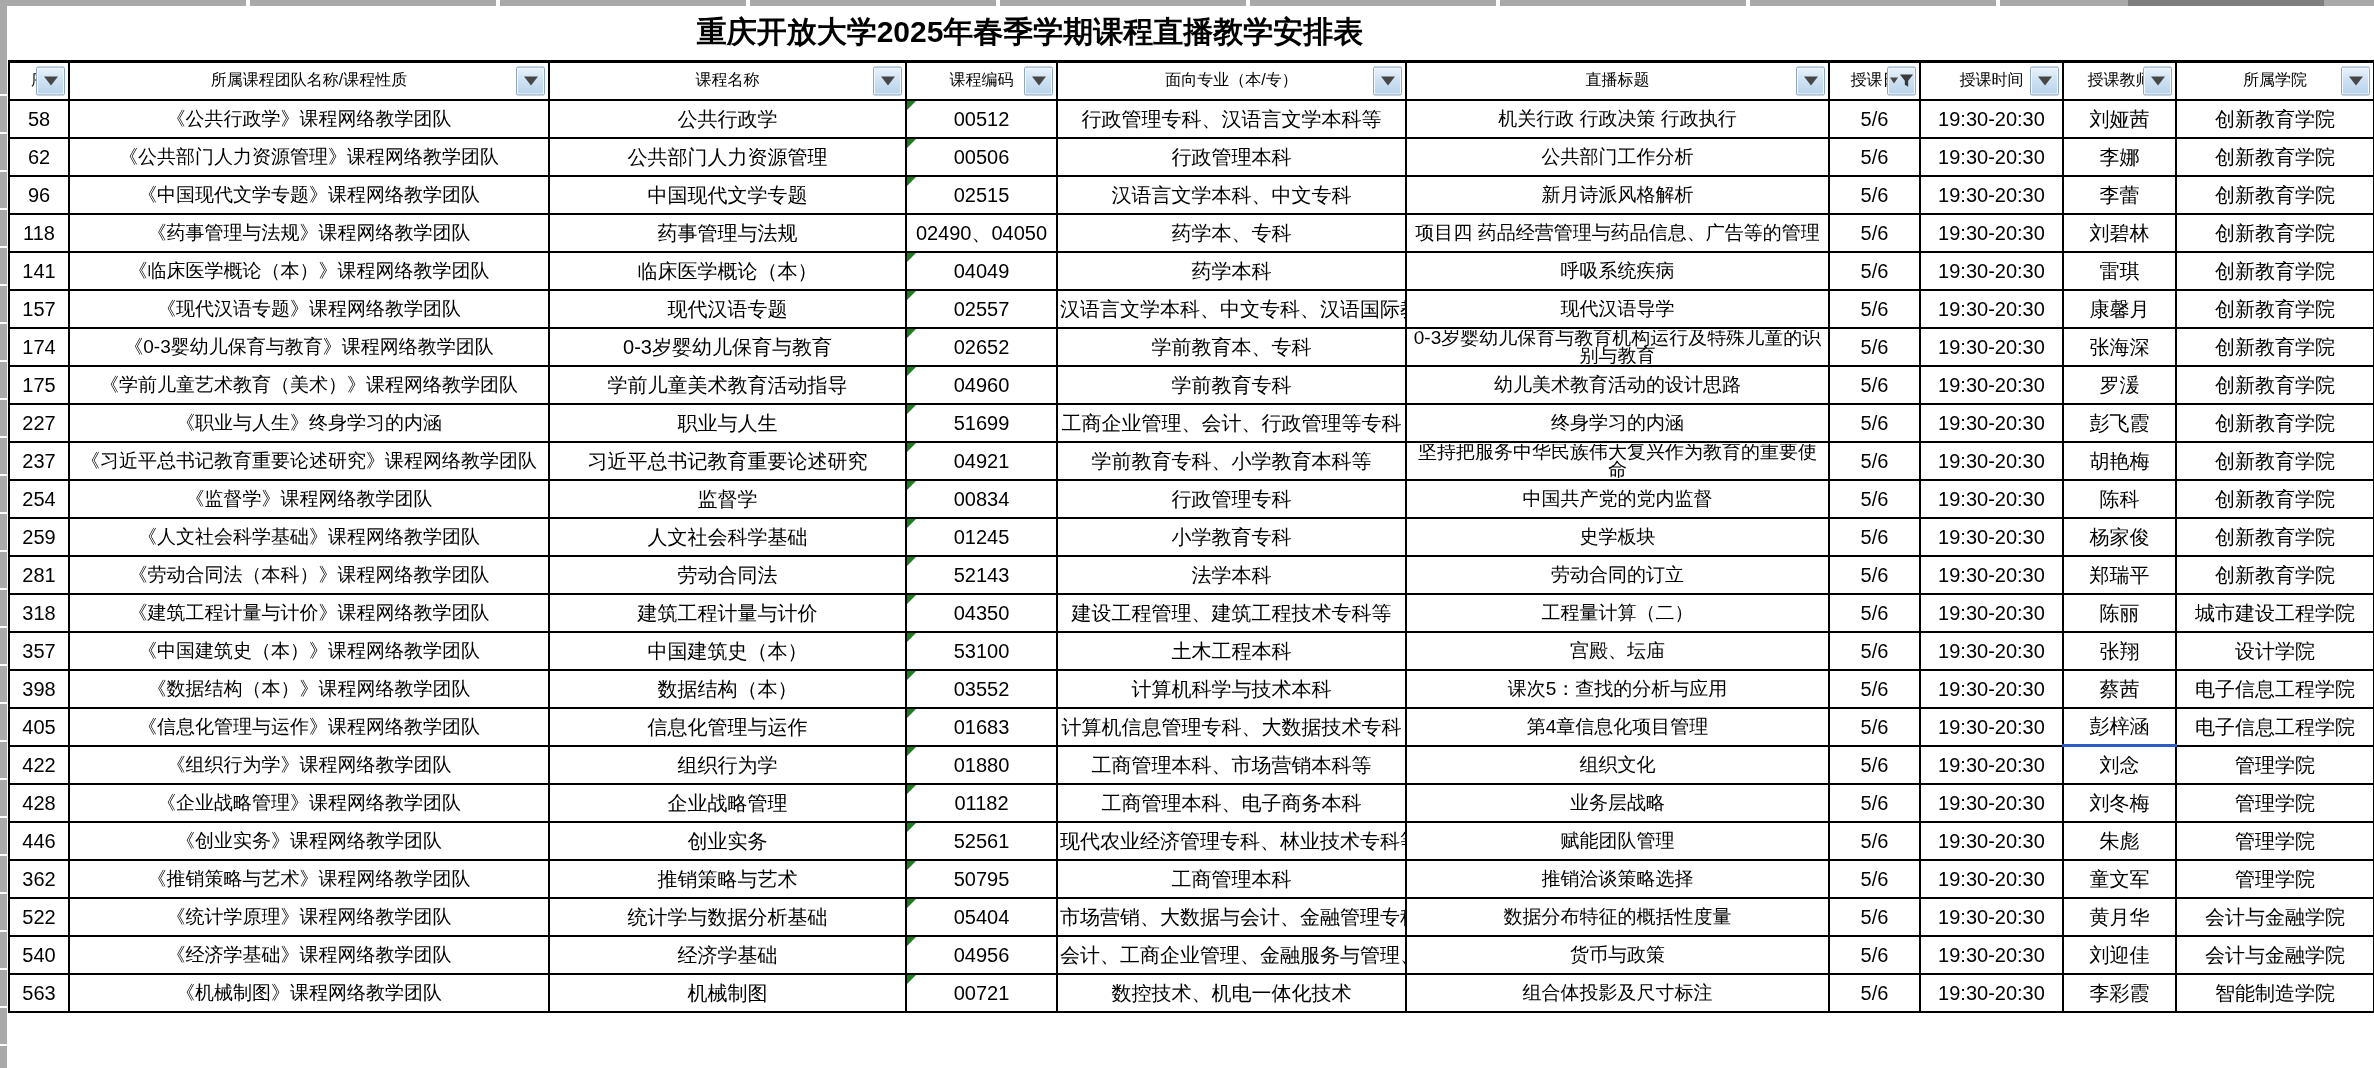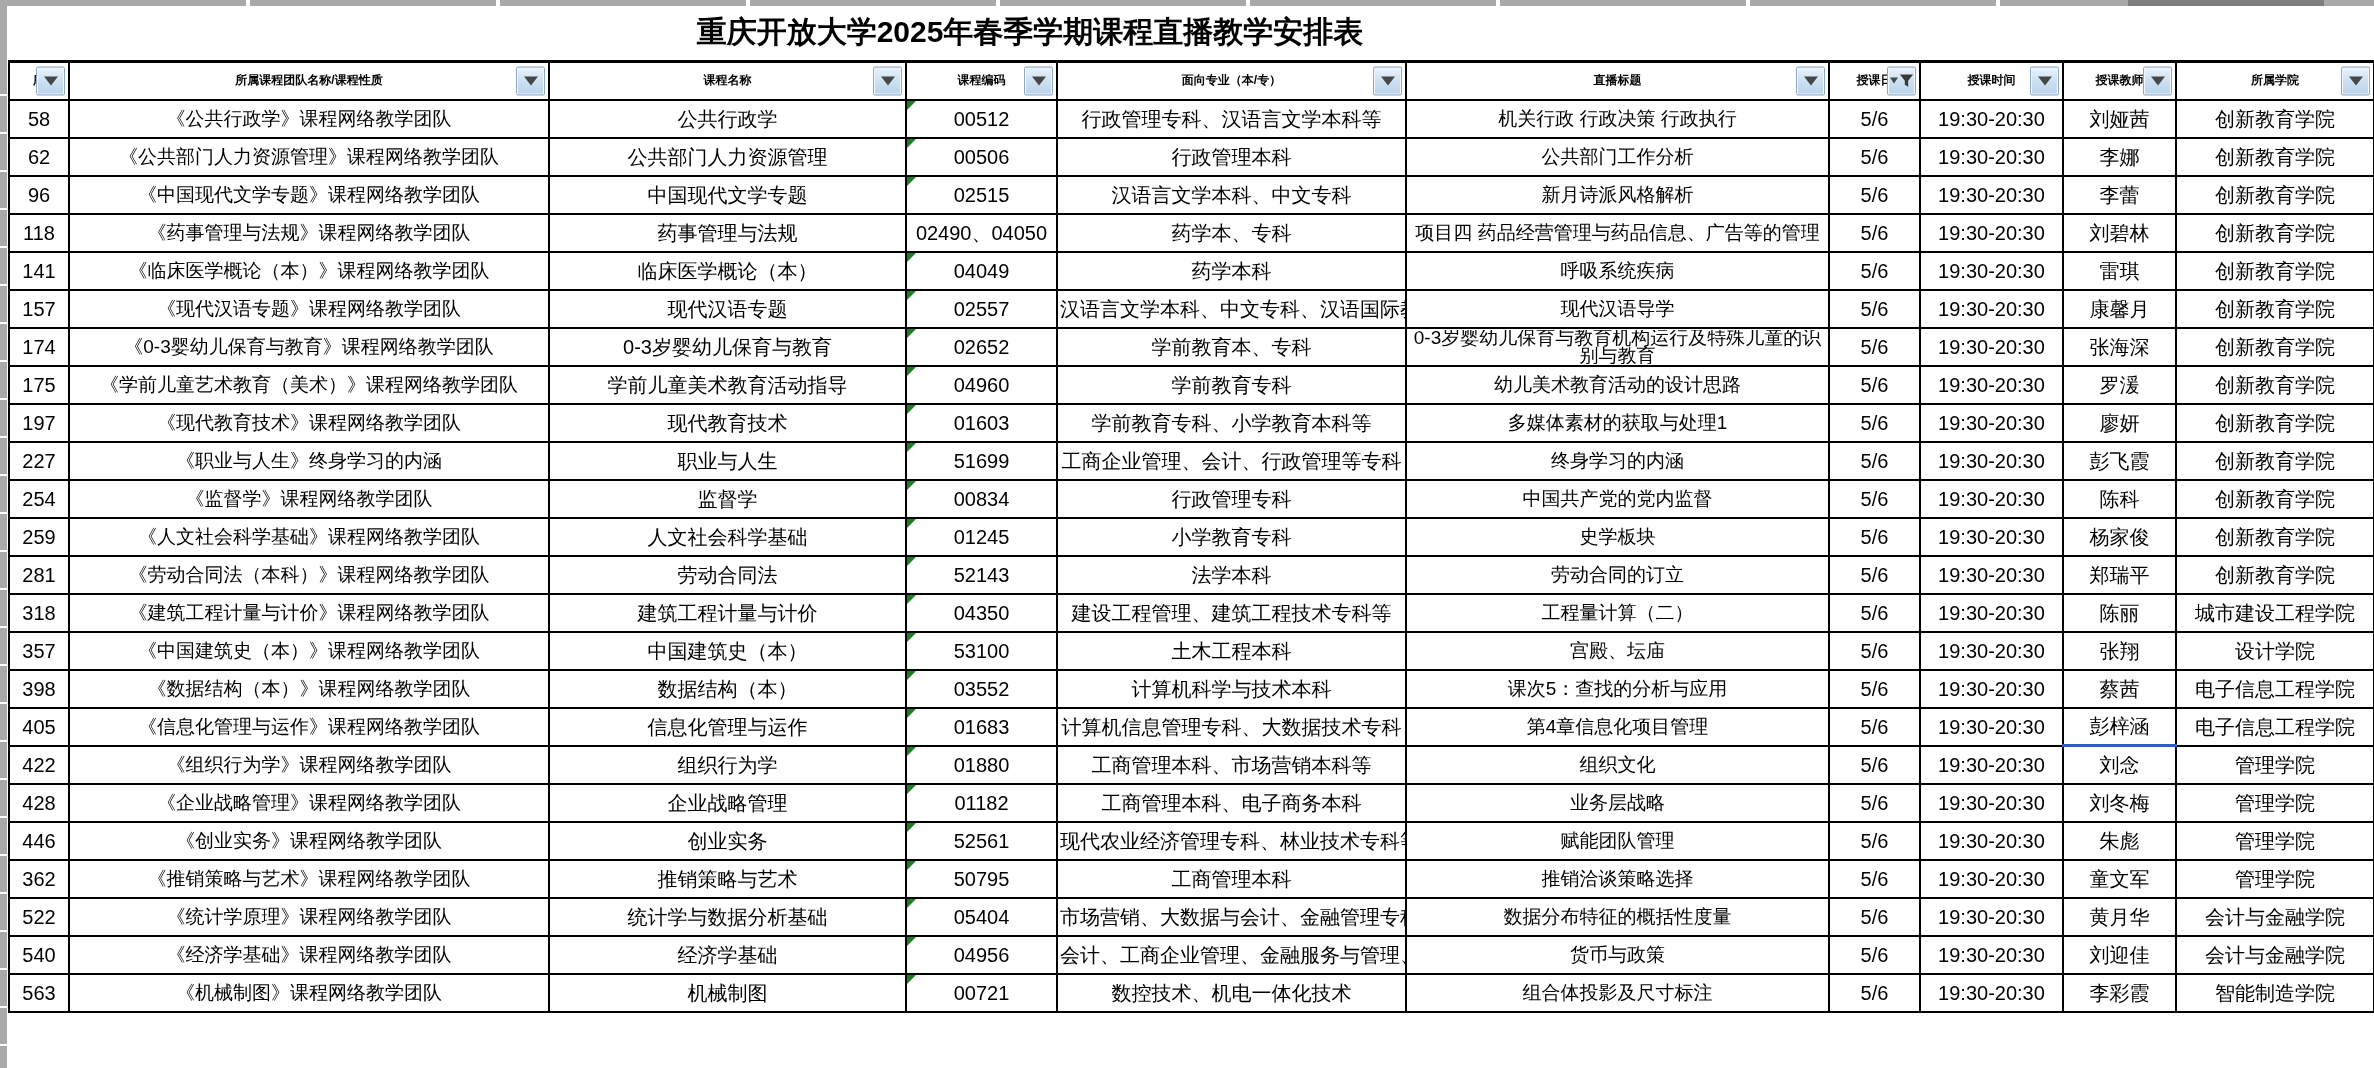--- a/index.html
+++ b/index.html
@@ -24,21 +24,21 @@
     font-size:30px;font-weight:bold;white-space:nowrap;
   }
   table.grid{
     position:absolute;left:8px;top:60px;border-collapse:collapse;table-layout:fixed;
     width:2365px;
   }
   th,td{
     border:2px solid #000;text-align:center;vertical-align:middle;
     padding:0 2px;overflow:hidden;position:relative;box-sizing:border-box;
   }
-  th{height:38px;font-size:12px;font-weight:bold;white-space:nowrap;border-top:3px solid #000;}
+  th{height:38px;font-size:16px;font-weight:normal;white-space:nowrap;border-top:3px solid #000;}
   td{height:38px;font-size:20px;line-height:20px;white-space:nowrap;}
   td.col-team,td.col-title{white-space:normal;font-size:19px;line-height:18px;border-radius:19px;}
   
   .filter-btn{
     position:absolute;right:3px;top:50%;transform:translateY(-50%);
     width:29px;height:29px;box-sizing:border-box;border:1px solid #8fa8c0;border-radius:2px;
     background:linear-gradient(180deg,#eaf2fb 0%,#cfe2f3 45%,#b9d3ea 100%);
     box-shadow:inset 0 0 0 1px #f2f8ff;
     display:flex;align-items:center;justify-content:center;
   }
@@ -204,44 +204,44 @@
         <td class="col-course">学前儿童美术教育活动指导</td>
         <td class="col-code flagged">04960</td>
         <td class="col-majors">学前教育专科</td>
         <td class="col-title">幼儿美术教育活动的设计思路</td>
         <td class="col-date">5/6</td>
         <td class="col-time">19:30-20:30</td>
         <td class="col-teacher">罗湲</td>
         <td class="col-college">创新教育学院</td>
       </tr>
       <tr>
-        <td class="col-seq">197</td>
-        <td class="col-team">《现代教育技术》课程网络教学团队</td>
-        <td class="col-course">现代教育技术</td>
-        <td class="col-code flagged">01603</td>
-        <td class="col-majors">学前教育专科、小学教育本科等</td>
-        <td class="col-title">多媒体素材的获取与处理1</td>
-        <td class="col-date">5/6</td>
-        <td class="col-time">19:30-20:30</td>
-        <td class="col-teacher">廖妍</td>
-        <td class="col-college">创新教育学院</td>
-      </tr>
-      <tr>
         <td class="col-seq">227</td>
         <td class="col-team">《职业与人生》终身学习的内涵</td>
         <td class="col-course">职业与人生</td>
         <td class="col-code flagged">51699</td>
         <td class="col-majors">工商企业管理、会计、行政管理等专科</td>
         <td class="col-title">终身学习的内涵</td>
         <td class="col-date">5/6</td>
         <td class="col-time">19:30-20:30</td>
         <td class="col-teacher">彭飞霞</td>
         <td class="col-college">创新教育学院</td>
       </tr>
       <tr>
+        <td class="col-seq">237</td>
+        <td class="col-team">《习近平总书记教育重要论述研究》课程网络教学团队</td>
+        <td class="col-course">习近平总书记教育重要论述研究</td>
+        <td class="col-code flagged">04921</td>
+        <td class="col-majors">学前教育专科、小学教育本科等</td>
+        <td class="col-title">坚持把服务中华民族伟大复兴作为教育的重要使命</td>
+        <td class="col-date">5/6</td>
+        <td class="col-time">19:30-20:30</td>
+        <td class="col-teacher">胡艳梅</td>
+        <td class="col-college">创新教育学院</td>
+      </tr>
+      <tr>
         <td class="col-seq">254</td>
         <td class="col-team">《监督学》课程网络教学团队</td>
         <td class="col-course">监督学</td>
         <td class="col-code flagged">00834</td>
         <td class="col-majors">行政管理专科</td>
         <td class="col-title">中国共产党的党内监督</td>
         <td class="col-date">5/6</td>
         <td class="col-time">19:30-20:30</td>
         <td class="col-teacher">陈科</td>
         <td class="col-college">创新教育学院</td>

